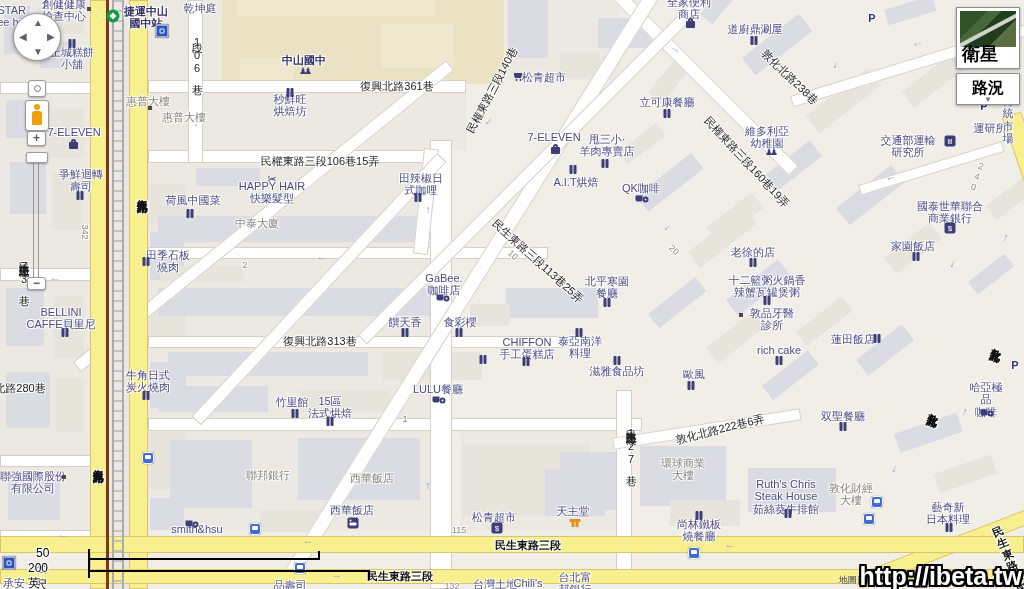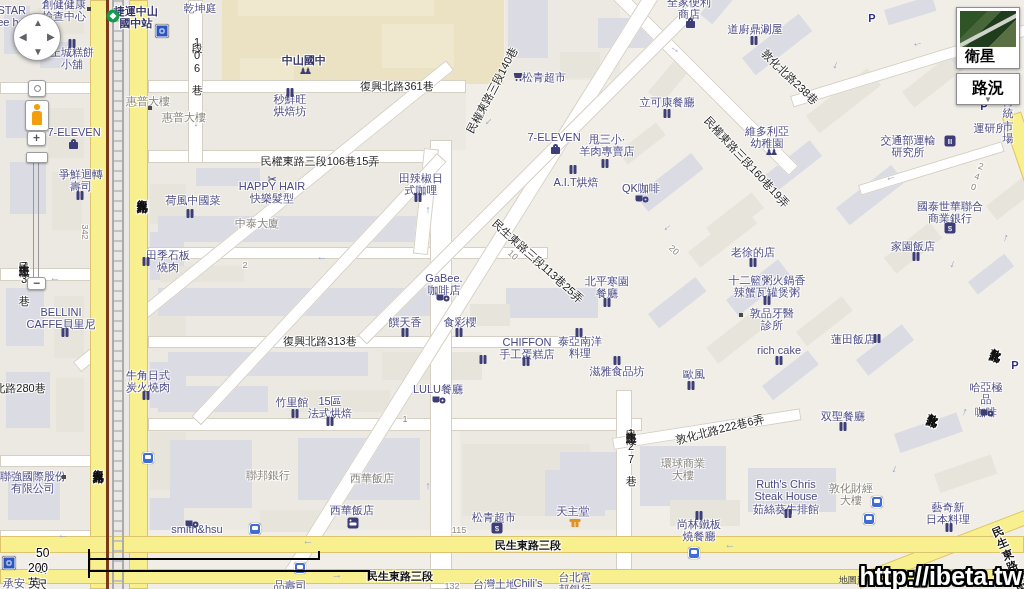--- a/index.html
+++ b/index.html
@@ -78,21 +78,21 @@
   #zplus{left:27px;top:131px;}
   #zminus{left:27px;top:277px;height:13px;line-height:10px;}
   #ztrack{left:33px;top:162px;width:6px;height:115px;border-left:1.5px solid #999;border-right:1.5px solid #999;box-sizing:border-box;}
   #zhandle{left:26px;top:152px;width:20px;height:9px;background:#fff;border:1px solid #9c9c9c;border-radius:2px;box-shadow:0 1px 2px rgba(0,0,0,.3);}
   .card{position:absolute;background:#fff;border:1px solid #8e8e8e;box-shadow:0 1px 3px rgba(0,0,0,.35);
         text-align:center;color:#000;}
   #satcard{left:956px;top:7px;width:62px;height:60px;}
   #satthumb{position:absolute;left:3px;top:3px;width:56px;height:36px;overflow:hidden;
             background:linear-gradient(135deg,#2f5526 0 30%,#47663a 30% 45%,#1f3d1c 45% 70%,#5a7043 70% 100%);}
   #satthumb::after{content:"";position:absolute;left:-10px;top:14px;width:90px;height:4px;background:#cfd3cc;transform:rotate(-28deg);}
-  #satlabel{position:absolute;left:0;right:16px;bottom:2px;font-size:15px;font-weight:bold;}
+  #satlabel{position:absolute;left:0;right:16px;bottom:2px;font-size:18px;font-weight:bold;}
   #trafficcard{left:956px;top:73px;width:62px;height:30px;}
   #trafficlabel{position:absolute;left:0;right:0;top:4px;font-size:16px;font-weight:bold;}
   #trafficcaret{position:absolute;left:0;right:0;bottom:0px;font-size:8px;color:#777;}
   
   #scale{position:absolute;z-index:40;}
   .sc-line{position:absolute;background:#000;}
   .sc-txt{position:absolute;font-size:12px;color:#000;
           text-shadow:-1px -1px 0 #fff,1px -1px 0 #fff,-1px 1px 0 #fff,1px 1px 0 #fff;}
   
   #copyright{position:absolute;right:120px;bottom:2px;font-size:9px;color:#333;z-index:44;
@@ -212,21 +212,21 @@
       <div class="ry" style="left: 1002px; top: 118px; width: 20px; height: 560px; transform-origin: left top; transform: rotate(-19deg); z-index: 5;"></div>
       <div class="ry" style="left: 855px; top: 575px; width: 200px; height: 15px; transform-origin: left top; transform: rotate(-21deg); z-index: 5;"></div>
       <div class="ry" style="left: 0px; top: 536px; width: 1024px; height: 17px; z-index: 5;"></div>
       <div class="ry" style="left: 0px; top: 569px; width: 1024px; height: 15px; z-index: 5;"></div>
       <div class="mrtrail"></div>
       <div class="mrtline"></div>
       <div class="lbl poi" style="left: 8px; top: 16px;">ASTAR
 ffee ho</div>
       <div class="lbl poi" style="left: 64px; top: 10px;">創健健康
 檢查中心</div>
-      <div class="lbl poiB" style="left: 136px; top: 17px;">捷運中山
+      <div class="lbl poiB" style="left: 146px; top: 17px;">捷運中山
 國中站</div>
       <div class="lbl poi" style="left: 200px; top: 8px;">乾坤庭</div>
       <div class="lbl road v" style="left: 197px; top: 55px;">段106巷</div>
       <div class="lbl poiB" style="left: 304px; top: 60px;">中山國中</div>
       <div class="lbl poi" style="left: 72px; top: 58px;">上城糕餅
 小舖</div>
       <div class="lbl bld" style="left: 148px; top: 101px;">惠普大樓</div>
       <div class="lbl bld" style="left: 184px; top: 117px;">惠普大樓</div>
       <div class="lbl poi" style="left: 74px; top: 132px;">7-ELEVEN</div>
       <div class="lbl poi" style="left: 554px; top: 137px;">7-ELEVEN</div>

